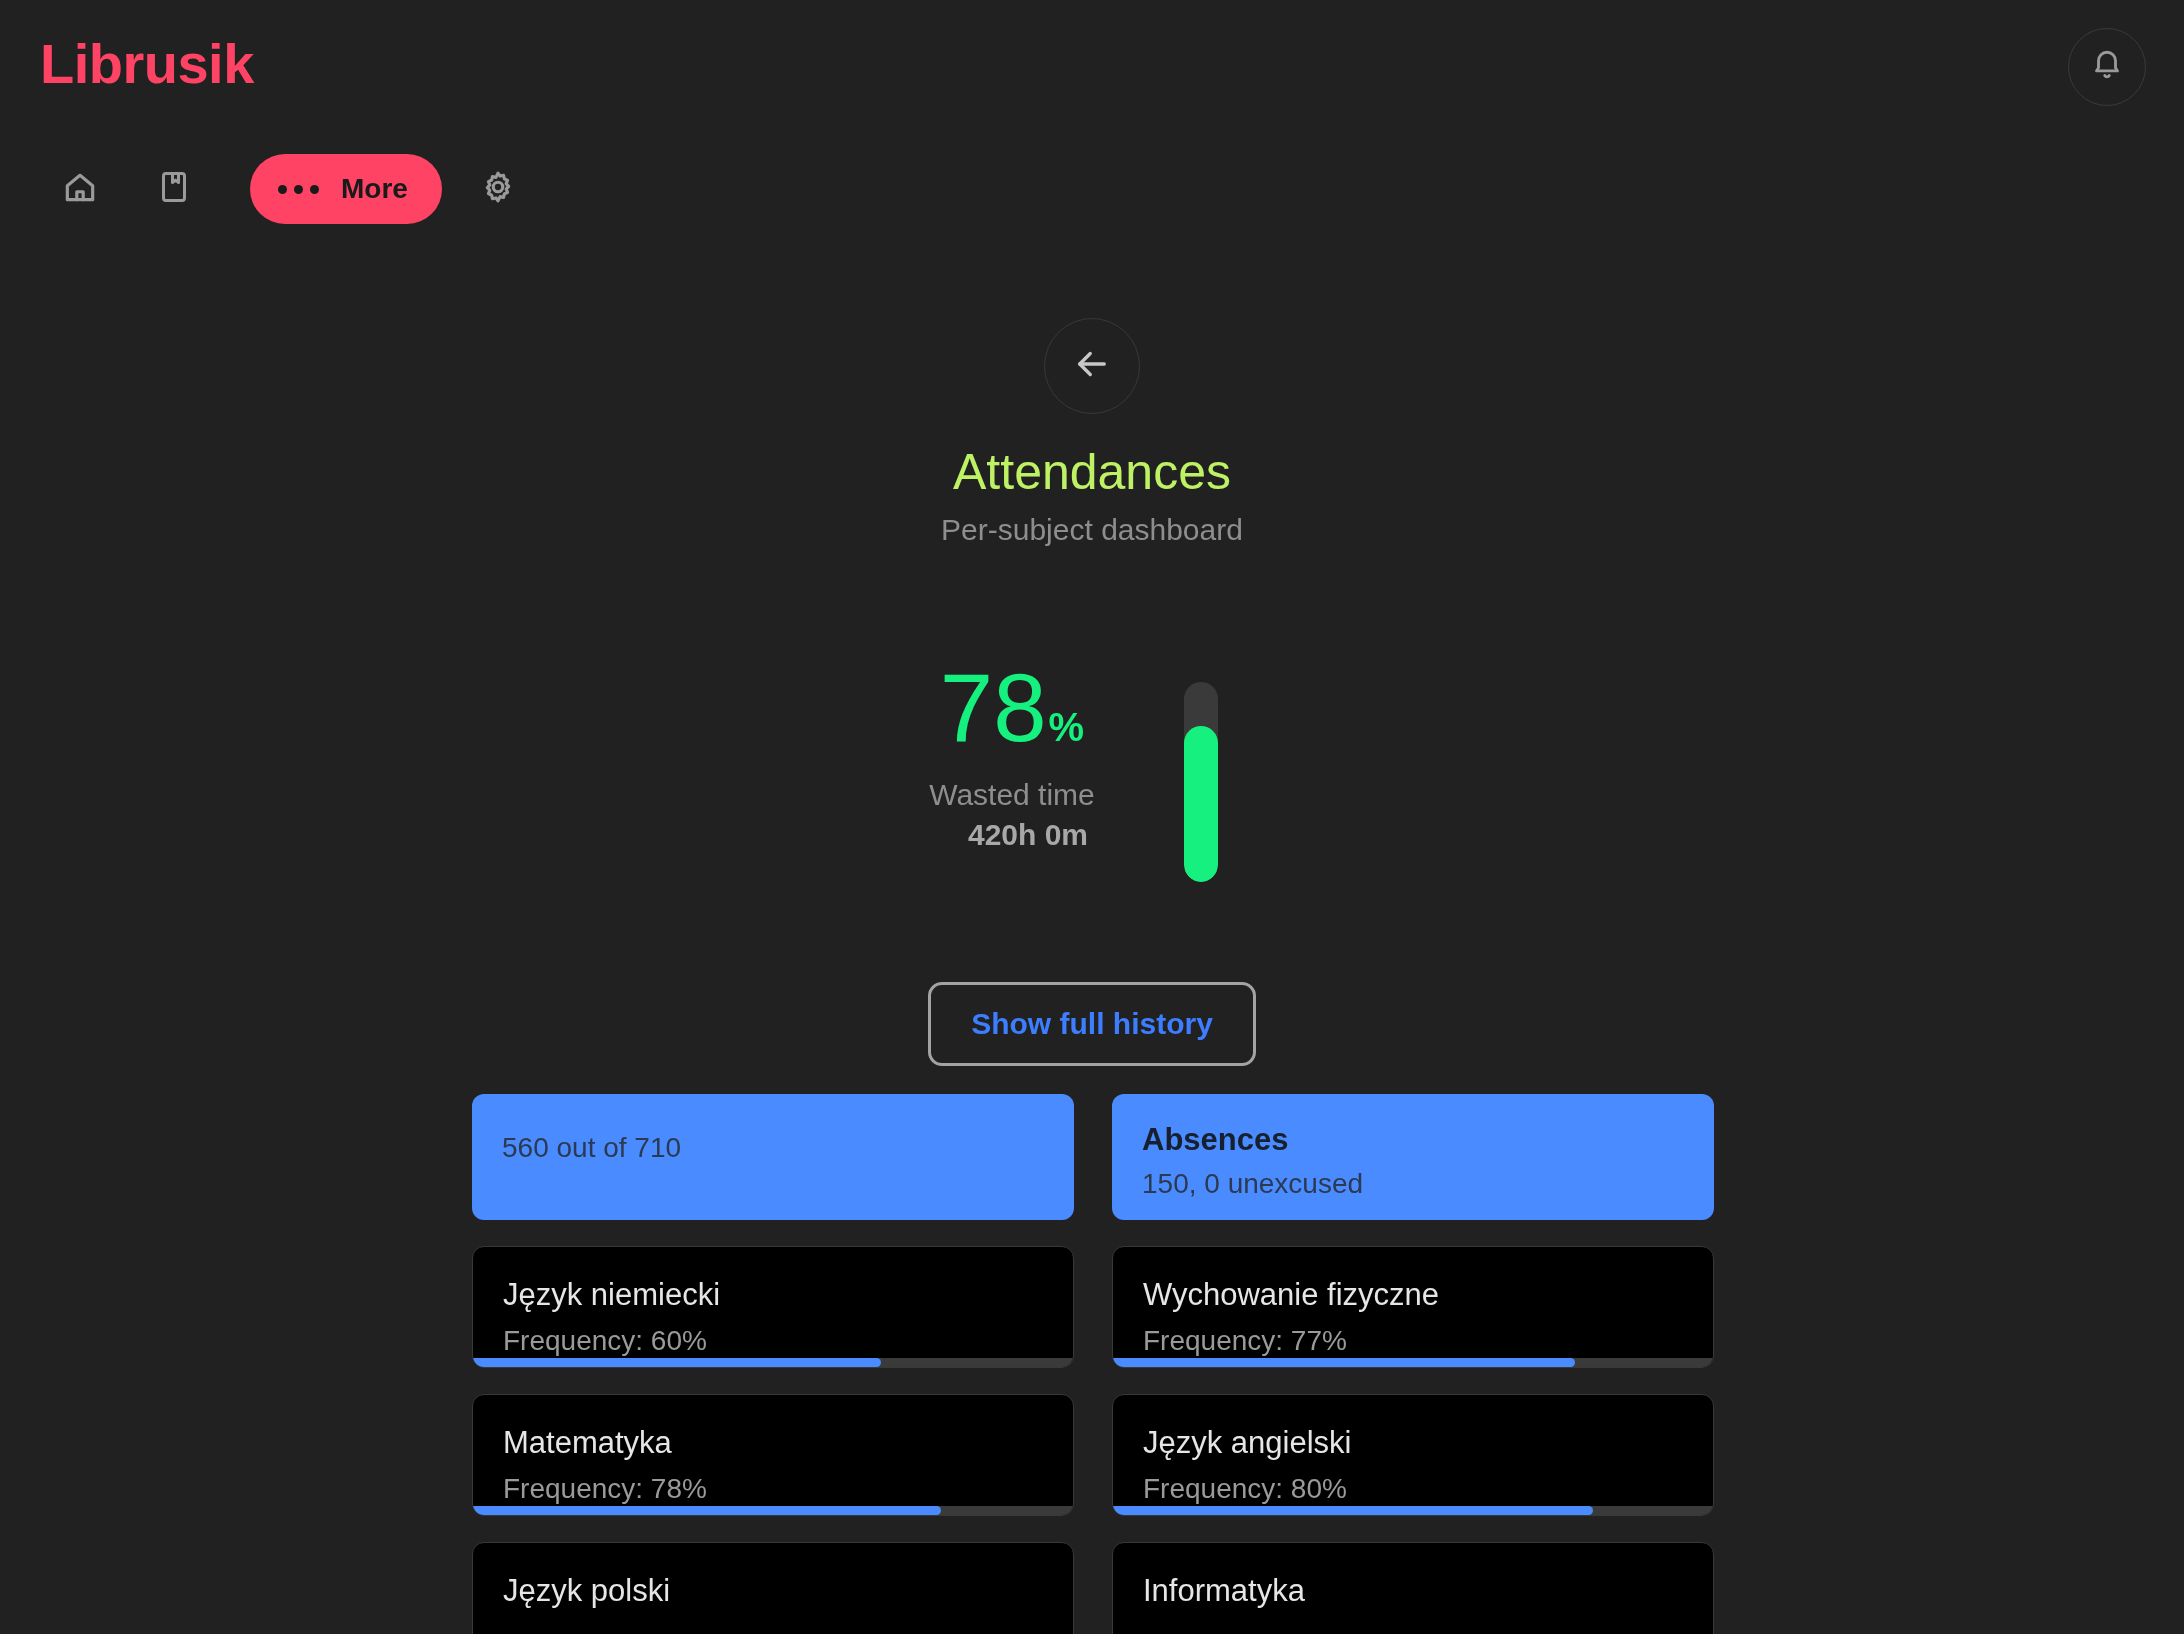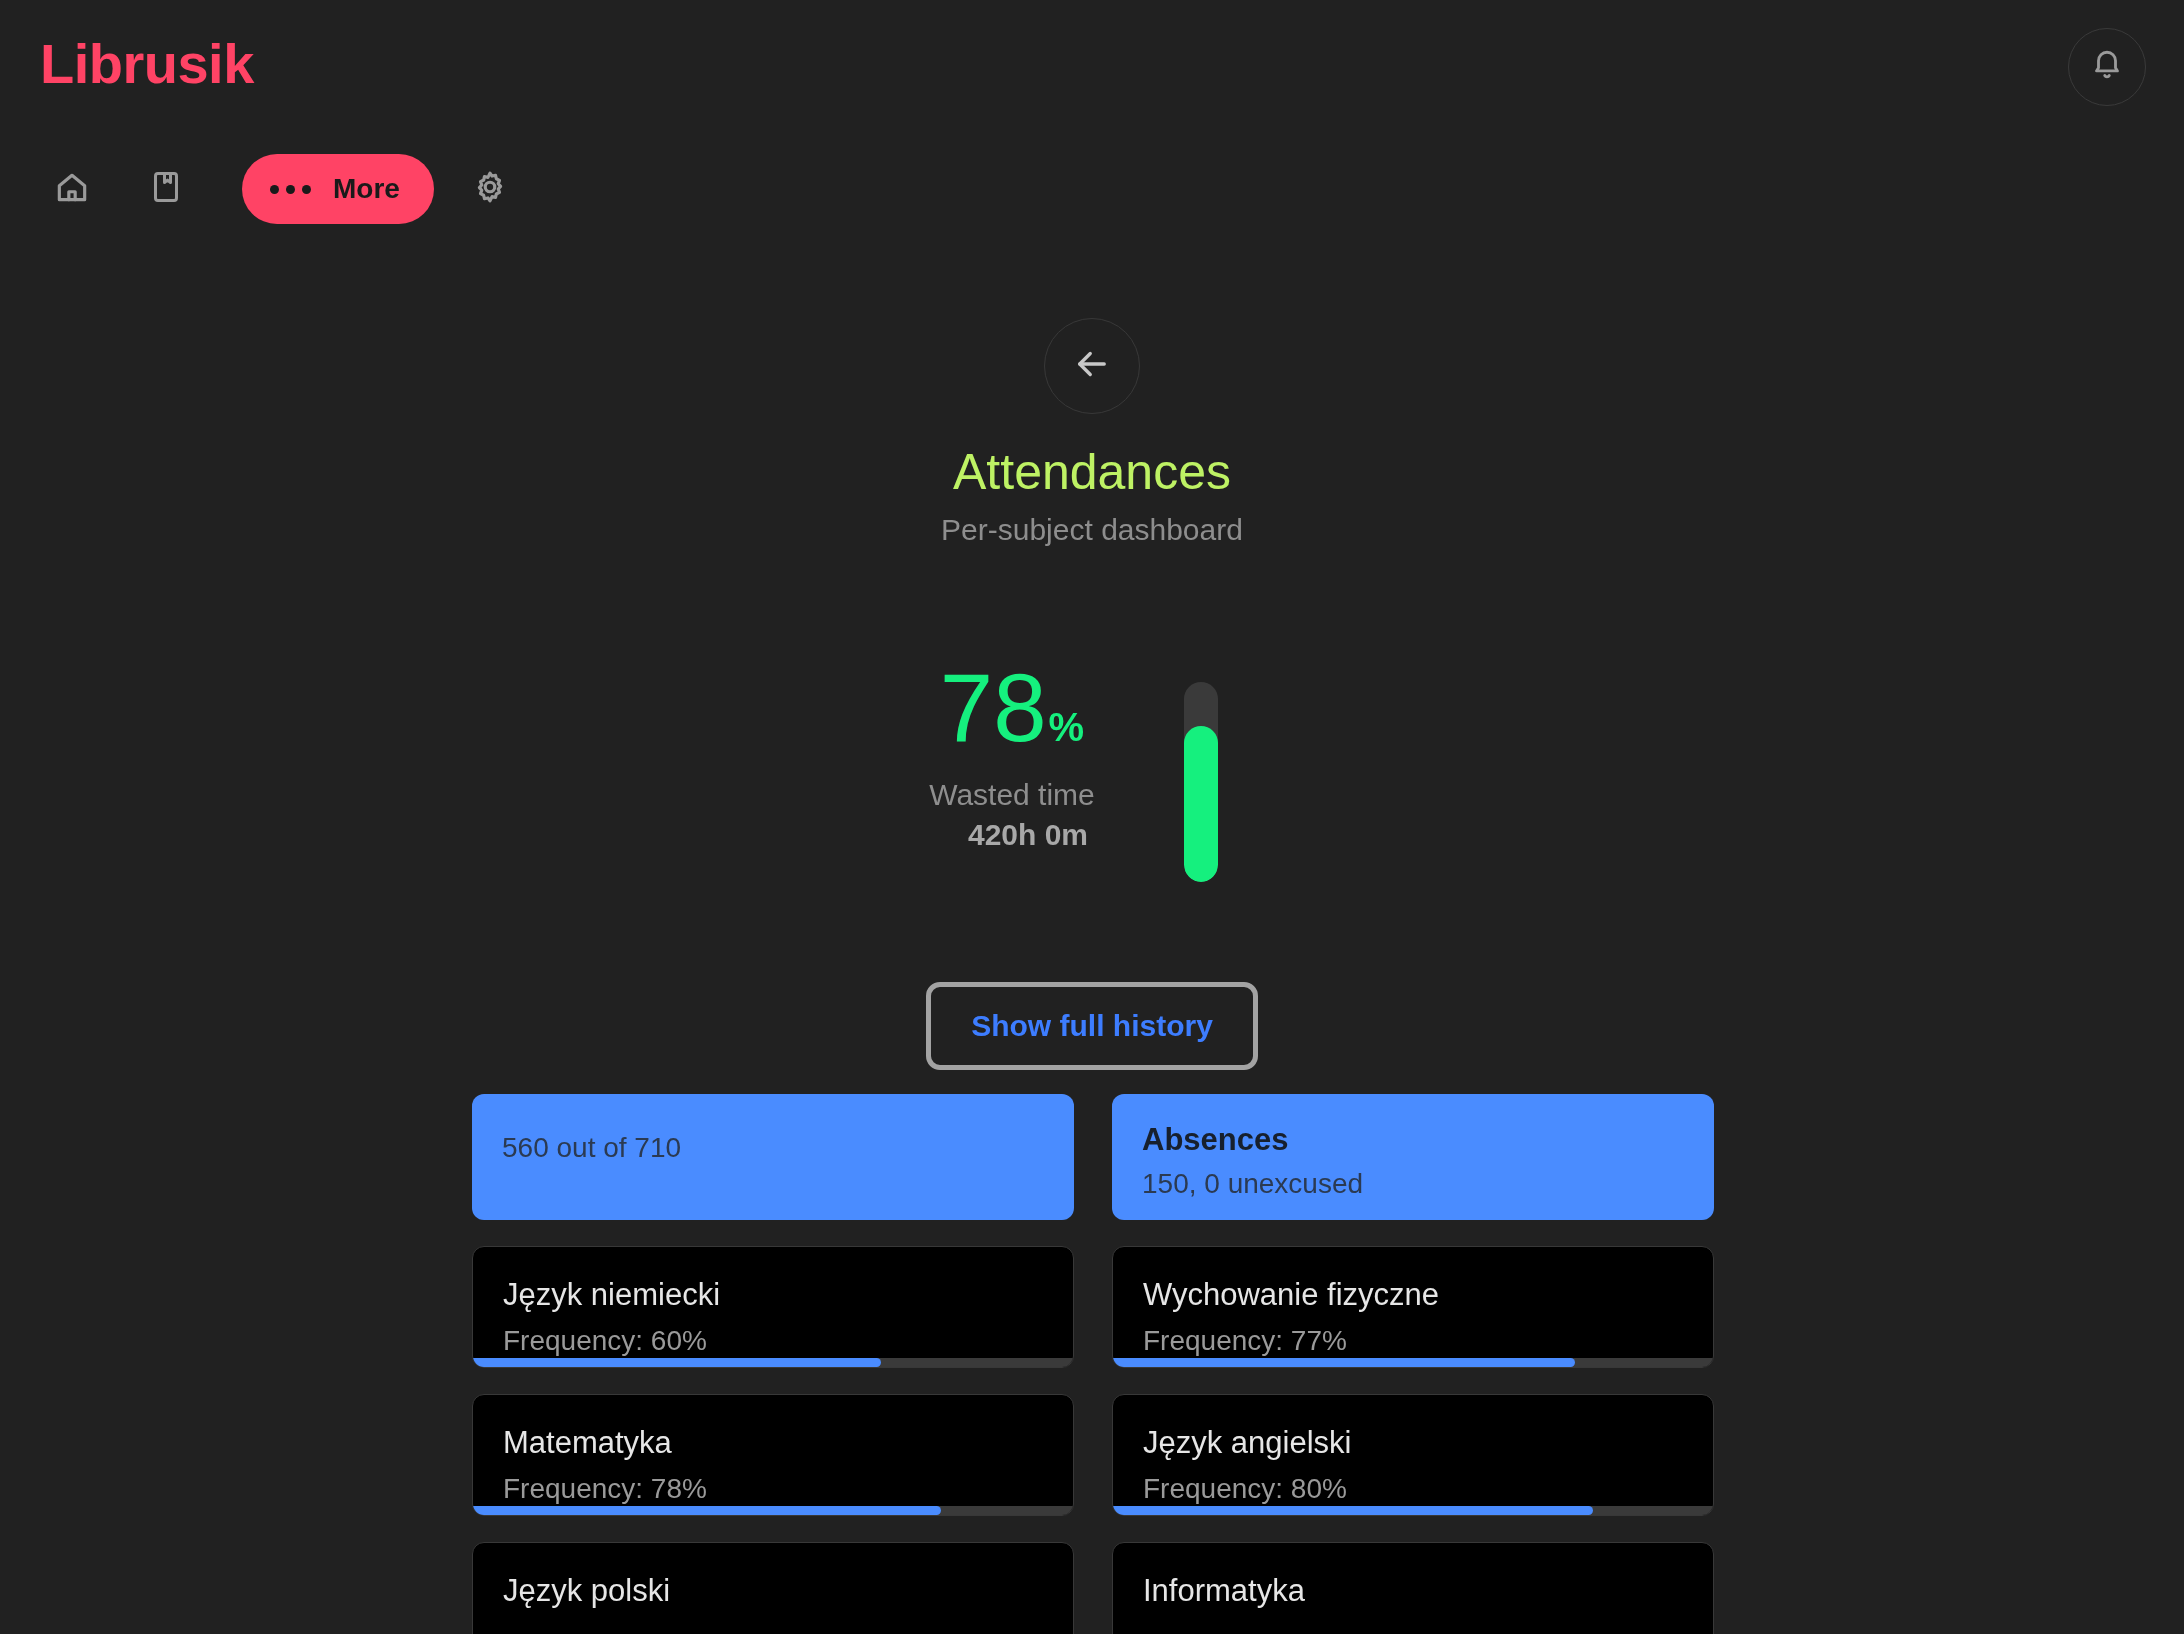--- a/index.html
+++ b/index.html
@@ -47,21 +47,21 @@
     border: 1px solid #3a3a3a;
     background: transparent;
     display: flex;
     align-items: center;
     justify-content: center;
     cursor: pointer;
   }
 
   .navrow {
     position: absolute;
-    left: 8px;
+    left: 16px;
     top: 148px;
     display: flex;
     align-items: center;
     height: 82px;
     justify-content: space-between;
   }
 
   .nav-icon {
     width: 72px;
     height: 82px;
@@ -192,21 +192,21 @@
   .history-wrap {
     position: absolute;
     top: 982px;
     left: 0;
     width: 2184px;
     text-align: center;
   }
   .history-btn {
     display: inline-block;
     padding: 22px 40px;
-    border: 5px solid #a3a3a3;
+    border: 3px solid #a3a3a3;
     border-radius: 14px;
     background: transparent;
     color: #3d7dff;
     font-size: 30px;
     font-weight: 600;
     cursor: pointer;
     font-family: "Liberation Sans", sans-serif;
   }
 
   

